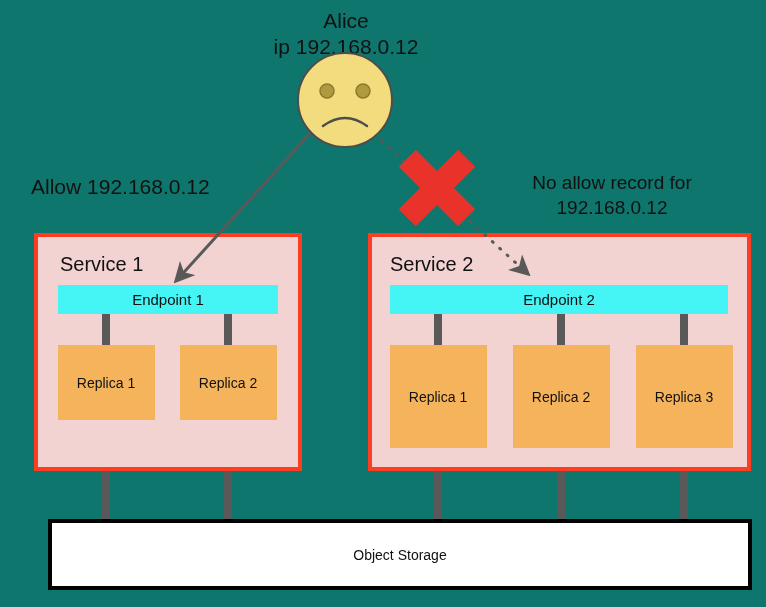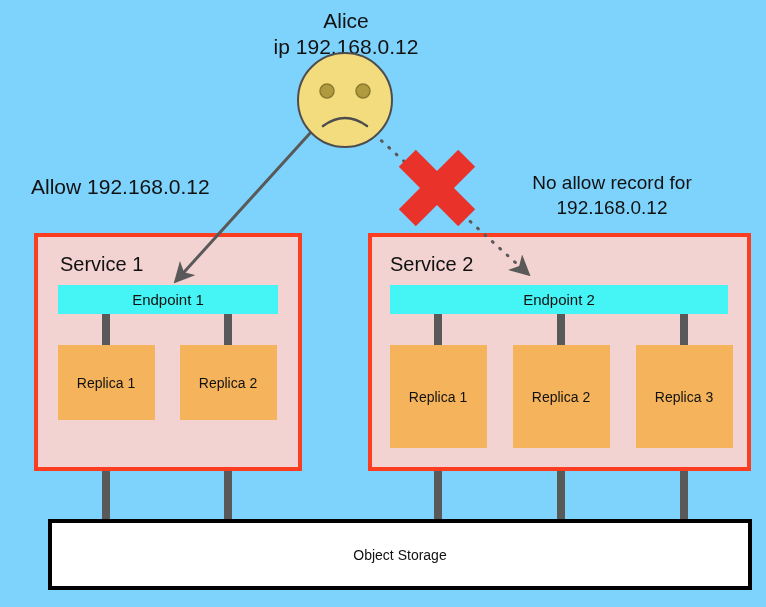--- a/index.html
+++ b/index.html
@@ -10,21 +10,21 @@
   body {
     width: 766px;
     height: 607px;
     font-family: "Liberation Sans", sans-serif;
     overflow: hidden;
   }
   #diagram-root {
     position: relative;
     width: 766px;
     height: 607px;
-    background: #7dd3fc;
+    background: #0f766e;
     text-align: center;
   }
   svg#diagram-svg {
     display: block;
     width: 766px;
     height: 607px;
   }
   .txt-label {
     font-family: "Liberation Sans", sans-serif;
     fill: #111111;

